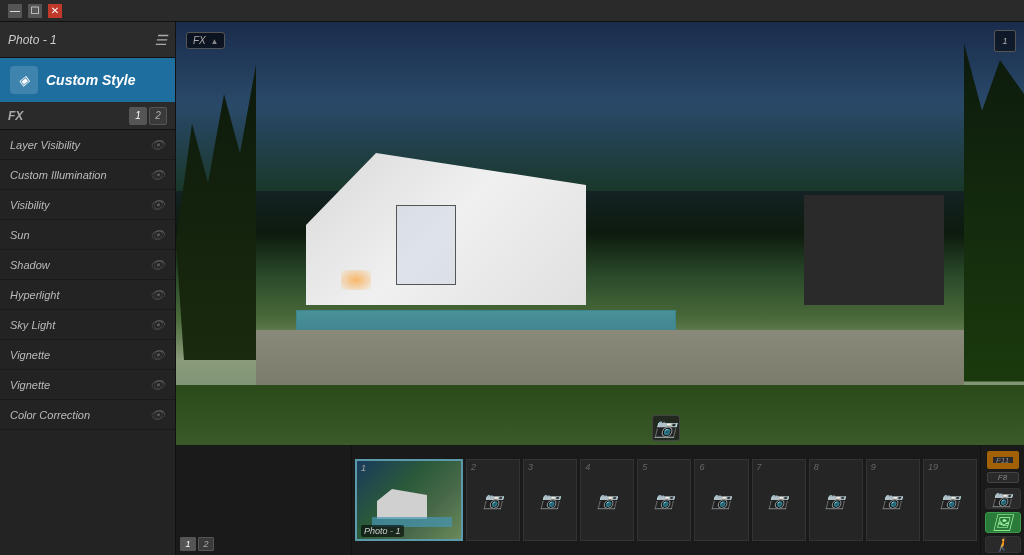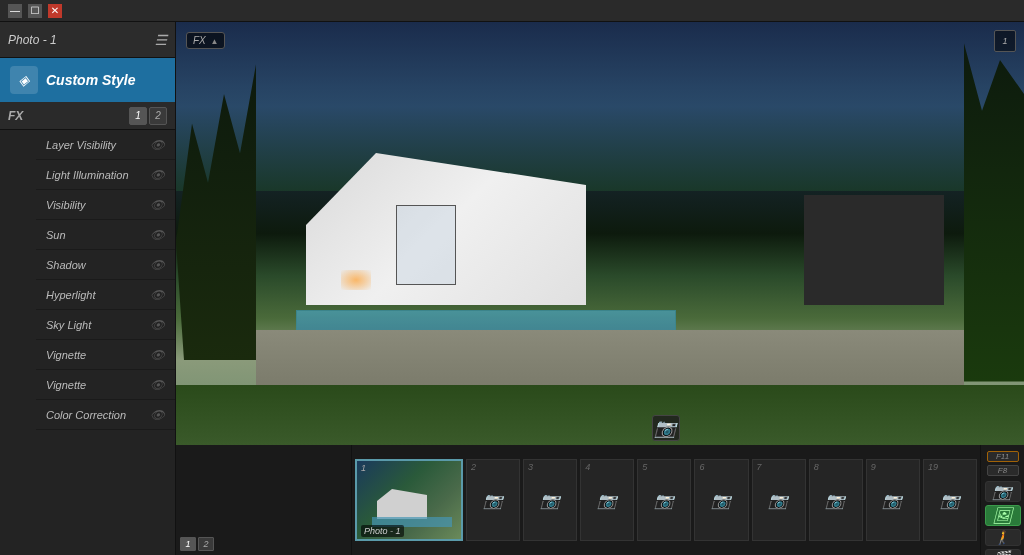--- a/index.html
+++ b/index.html
@@ -104,21 +104,20 @@
       font-size: 10px;
       color: #aaa;
       cursor: pointer;
       border-radius: 2px;
     }
     .fx-tab.active { background: #555; color: #fff; }
 
     #fx-list {
       flex: 1;
       overflow-y: auto;
-      padding-left: 36px;
     }
     .fx-item {
       height: 30px;
       display: flex;
       align-items: center;
       justify-content: space-between;
       padding: 0 10px;
       border-bottom: 1px solid #1a1a1a;
       cursor: pointer;
     }
@@ -327,21 +326,21 @@
         <div class="fx-tab">2</div>
       </div>
     </div>
 
     <div id="fx-list">
       <div class="fx-item">
         <span class="fx-item-name">Layer Visibility</span>
         <span class="fx-item-eye">👁</span>
       </div>
       <div class="fx-item">
-        <span class="fx-item-name">Light Illumination</span>
+        <span class="fx-item-name">Custom Illumination</span>
         <span class="fx-item-eye">👁</span>
       </div>
       <div class="fx-item">
         <span class="fx-item-name">Visibility</span>
         <span class="fx-item-eye">👁</span>
       </div>
       <div class="fx-item">
         <span class="fx-item-name">Sun</span>
         <span class="fx-item-eye">👁</span>
       </div>
@@ -469,21 +468,21 @@
           </div>
           <div class="filmstrip-cell" style="flex:1;height:82px;background:#252525;border:1px solid #333;display:flex;flex-direction:column;align-items:center;justify-content:center;cursor:pointer;position:relative;">
             <span style="position:absolute;top:2px;left:4px;font-size:9px;color:#666;">19</span>
             <span style="font-size:16px;color:#444;">📷</span>
           </div>
         </div>
       </div>
 
       <div id="bottom-right-toolbar" style="width:44px;background:#1a1a1a;border-left:1px solid #111;display:flex;flex-direction:column;align-items:center;padding:4px 2px;gap:3px;">
 
-        <div class="float-btn" style="width:32px;height:18px;background:#2a2a2a;border:1px solid #a16207;font-size:8px;color:#888;display:flex;align-items:center;justify-content:center;cursor:pointer;border-radius:2px;margin-top:2px;">F11</div>
+        <div class="float-btn" style="width:32px;height:18px;background:#2a2a2a;border:6px solid #a16207;font-size:8px;color:#888;display:flex;align-items:center;justify-content:center;cursor:pointer;border-radius:2px;margin-top:2px;">F11</div>
         <div class="float-btn" style="width:32px;height:18px;background:#2a2a2a;border:1px solid #444;font-size:8px;color:#888;display:flex;align-items:center;justify-content:center;cursor:pointer;border-radius:2px;">F8</div>
 
         <div class="right-btn" style="width:36px;height:32px;margin-top:2px;">📷</div>
         <div class="right-btn green" style="width:36px;height:32px;">🖼</div>
         <div class="right-btn" style="width:36px;height:24px;font-size:13px;">🚶</div>
         <div class="right-btn" style="width:36px;height:24px;font-size:13px;">🎬</div>
 
       </div>
     </div>
 

